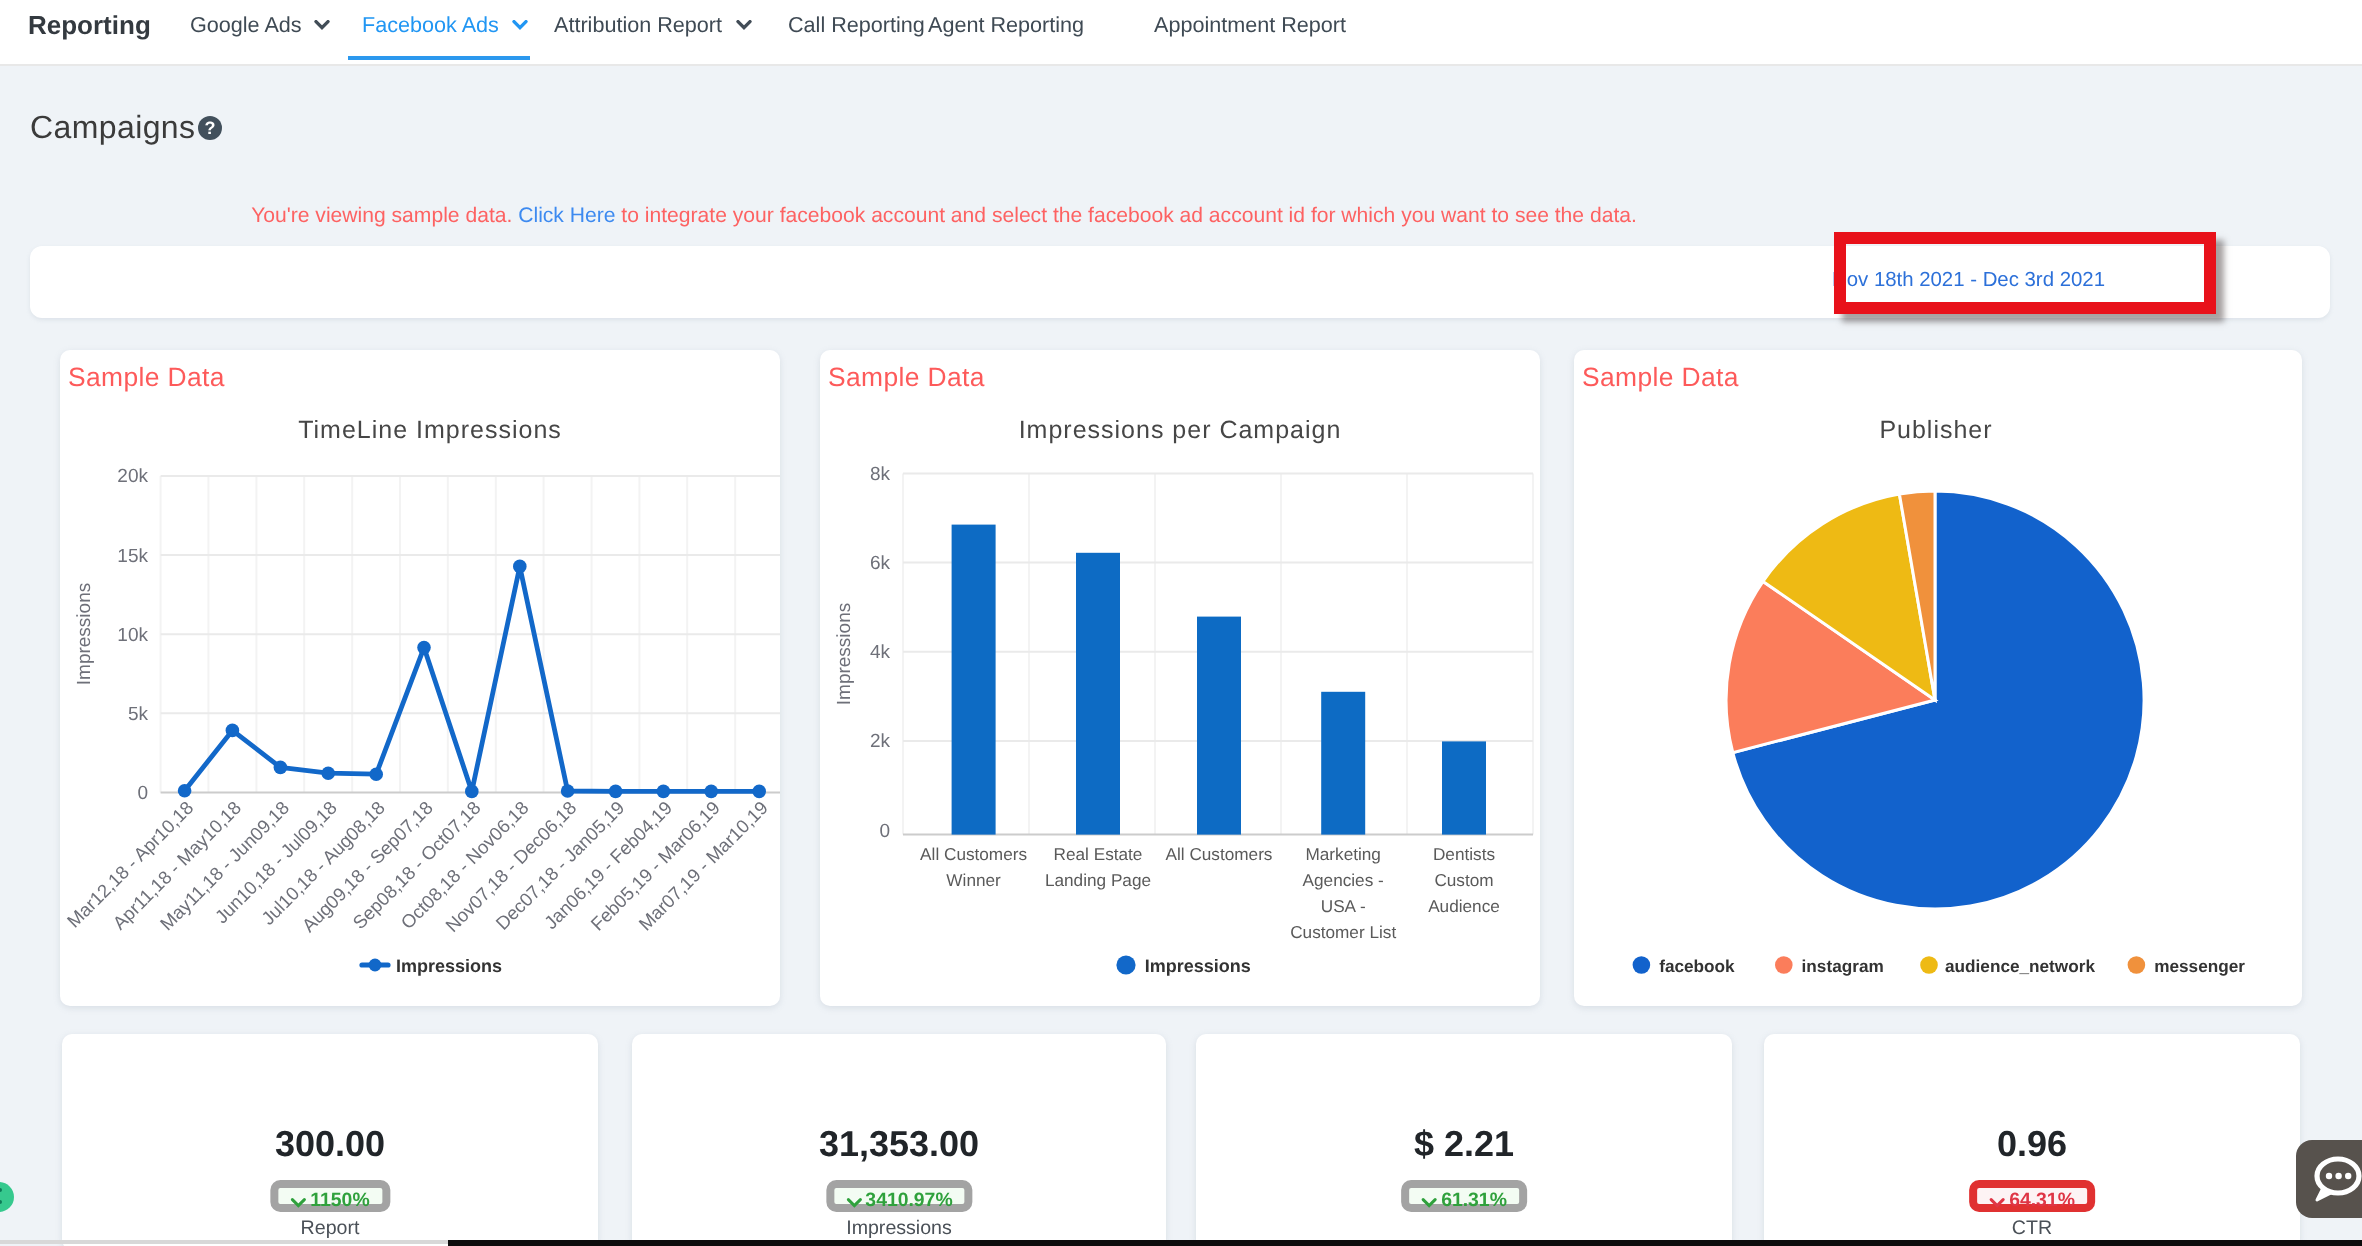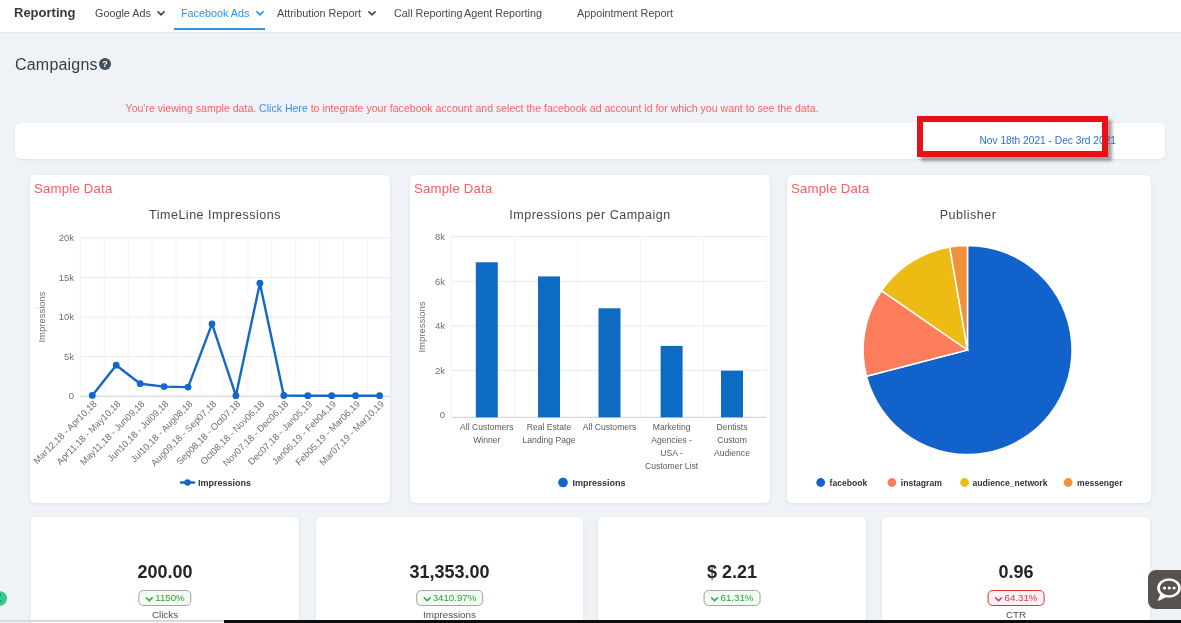--- a/index.html
+++ b/index.html
@@ -2,21 +2,21 @@
 <html><head><meta charset="utf-8">
 <style>
 * { margin:0; padding:0; box-sizing:border-box; }
 html,body { width:1181px; height:623px; overflow:hidden; }
 body { font-family:"Liberation Sans", sans-serif; background:#eff3f7; position:relative; }
 .abs { position:absolute; }
 .card { position:absolute; background:#fff; border-radius:5px; box-shadow:0 1px 3px rgba(150,165,180,.25); }
 .sd { position:absolute; left:4px; top:6px; font-size:13.2px; font-weight:400; color:#fd5a5a; letter-spacing:.2px; }
 svg text { font-family:"Liberation Sans", sans-serif; }
 .num { position:absolute; width:100%; text-align:center; top:46px; font-size:18px; font-weight:bold; color:#212529; line-height:18px; }
-.badge { position:absolute; left:50%; transform:translateX(-50%); top:73px; height:16px; border:1px solid #a3a3a3; border-radius:5px; background:#f3fcf3; color:#2fa13c; font-size:9.7px; font-weight:normal; line-height:13.5px; padding:0 6px; white-space:nowrap; }
+.badge { position:absolute; left:50%; transform:translateX(-50%); top:73px; height:16px; border:4px solid #a3a3a3; border-radius:5px; background:#f3fcf3; color:#2fa13c; font-size:9.7px; font-weight:bold; line-height:13.5px; padding:0 6px; white-space:nowrap; }
 .badge.red { border-color:#e03131; color:#df3545; background:#fdf3f4; }
 .badge svg { vertical-align:-0.5px; margin-right:2px; }
 .lbl { position:absolute; width:100%; text-align:center; top:91.5px; font-size:9.8px; color:#4a5057; }
 .navitem { position:absolute; top:0; height:24px; line-height:27px; font-size:10.8px; color:#3f4a54; white-space:nowrap; }
 </style></head>
 <body>
 
 <div class="abs" style="left:0;top:0;width:1181px;height:33.3px;background:#fff;border-bottom:1px solid #e8e8e8;"></div>
 <div class="navitem" style="left:14px;font-size:13px;font-weight:bold;color:#343a40;line-height:25px;">Reporting</div>
 <div class="navitem" style="left:95px;">Google Ads <svg width="8" height="5" viewBox="0 0 8 5" style="vertical-align:1.5px;margin-left:3.5px;">
@@ -32,21 +32,21 @@
 <div class="navitem" style="left:394px;">Call Reporting</div>
 <div class="navitem" style="left:464px;">Agent Reporting</div>
 <div class="navitem" style="left:577px;">Appointment Report</div>
 
 <div class="abs" style="left:15px;top:56px;font-size:16px;color:#3b3b3b;letter-spacing:.2px;">Campaigns</div>
 <div class="abs" style="left:99px;top:57.5px;width:12px;height:12px;border-radius:50%;background:#42505c;color:#fff;font-size:9px;font-weight:bold;text-align:center;line-height:12.5px;">?</div>
 
 <div class="abs" style="left:0;top:102px;width:944px;text-align:center;font-size:10.55px;color:#fd6262;">You're viewing sample data. <span style="color:#3d8af0;">Click Here</span> to integrate your facebook account and select the facebook ad account id for which you want to see the data.</div>
 
 <div class="abs" style="left:15px;top:123px;width:1150px;height:36px;background:#fff;border-radius:6px;box-shadow:0 1px 2px rgba(150,165,180,.2);"></div>
-<div class="abs" style="left:916px;top:134.5px;width:200px;text-align:right;font-size:10.2px;color:#2c70d9;">Nov 18th 2021 - Dec 3rd 2021</div>
+<div class="abs" style="left:916px;top:134.5px;width:200px;text-align:left;font-size:10.2px;color:#2c70d9;">Nov 18th 2021 - Dec 3rd 2021</div>
 <div class="abs" style="left:916.5px;top:116px;width:191px;height:40.5px;border:6.4px solid #e8111a;box-shadow:4px 4px 3px rgba(80,70,70,.5);"></div>
 
 <div class="card" style="left:30px;top:175px;width:360px;height:328px;">
 <span class="sd">Sample Data</span>
 <svg width="360" height="328" viewBox="0 0 360 328">
 <text x="185" y="44" text-anchor="middle" font-size="12.5" letter-spacing="0.5" fill="#464646">TimeLine Impressions</text>
 <line x1="50.3" y1="63" x2="50.3" y2="221.2" stroke="#f3f3f3" stroke-width="1"></line>
 <line x1="74.2" y1="63" x2="74.2" y2="221.2" stroke="#f3f3f3" stroke-width="1"></line>
 <line x1="98.2" y1="63" x2="98.2" y2="221.2" stroke="#f3f3f3" stroke-width="1"></line>
 <line x1="122.1" y1="63" x2="122.1" y2="221.2" stroke="#f3f3f3" stroke-width="1"></line>
@@ -160,25 +160,25 @@
 <circle cx="104.9" cy="307.5" r="4.4" fill="#fb7d5b"></circle>
 <text x="113.8" y="310.8" font-size="8.6" font-weight="bold" fill="#333">instagram</text>
 <circle cx="177.5" cy="307.5" r="4.4" fill="#eeba14"></circle>
 <text x="185.5" y="310.8" font-size="8.6" font-weight="bold" fill="#333">audience_network</text>
 <circle cx="281.2" cy="307.5" r="4.4" fill="#f0913c"></circle>
 <text x="290.1" y="310.8" font-size="8.6" font-weight="bold" fill="#333">messenger</text>
 </svg>
 </div>
 
 <div class="card" style="left:31px;top:517px;width:268px;height:108px;">
-<div class="num">200.00</div>
+<div class="num">300.00</div>
 <div class="badge"><svg width="8" height="5" viewBox="0 0 8 5">
         <path d="M1 0.8 L4 3.8 L7 0.8" stroke="#2fa13c" stroke-width="1.5" fill="none" stroke-linecap="round"></path>
       </svg>1150%</div>
-<div class="lbl">Clicks</div>
+<div class="lbl">Report</div>
 </div>
 <div class="card" style="left:316px;top:517px;width:267px;height:108px;">
 <div class="num">31,353.00</div>
 <div class="badge"><svg width="8" height="5" viewBox="0 0 8 5">
         <path d="M1 0.8 L4 3.8 L7 0.8" stroke="#2fa13c" stroke-width="1.5" fill="none" stroke-linecap="round"></path>
       </svg>3410.97%</div>
 <div class="lbl">Impressions</div>
 </div>
 <div class="card" style="left:598px;top:517px;width:268px;height:108px;">
 <div class="num">$ 2.21</div>

